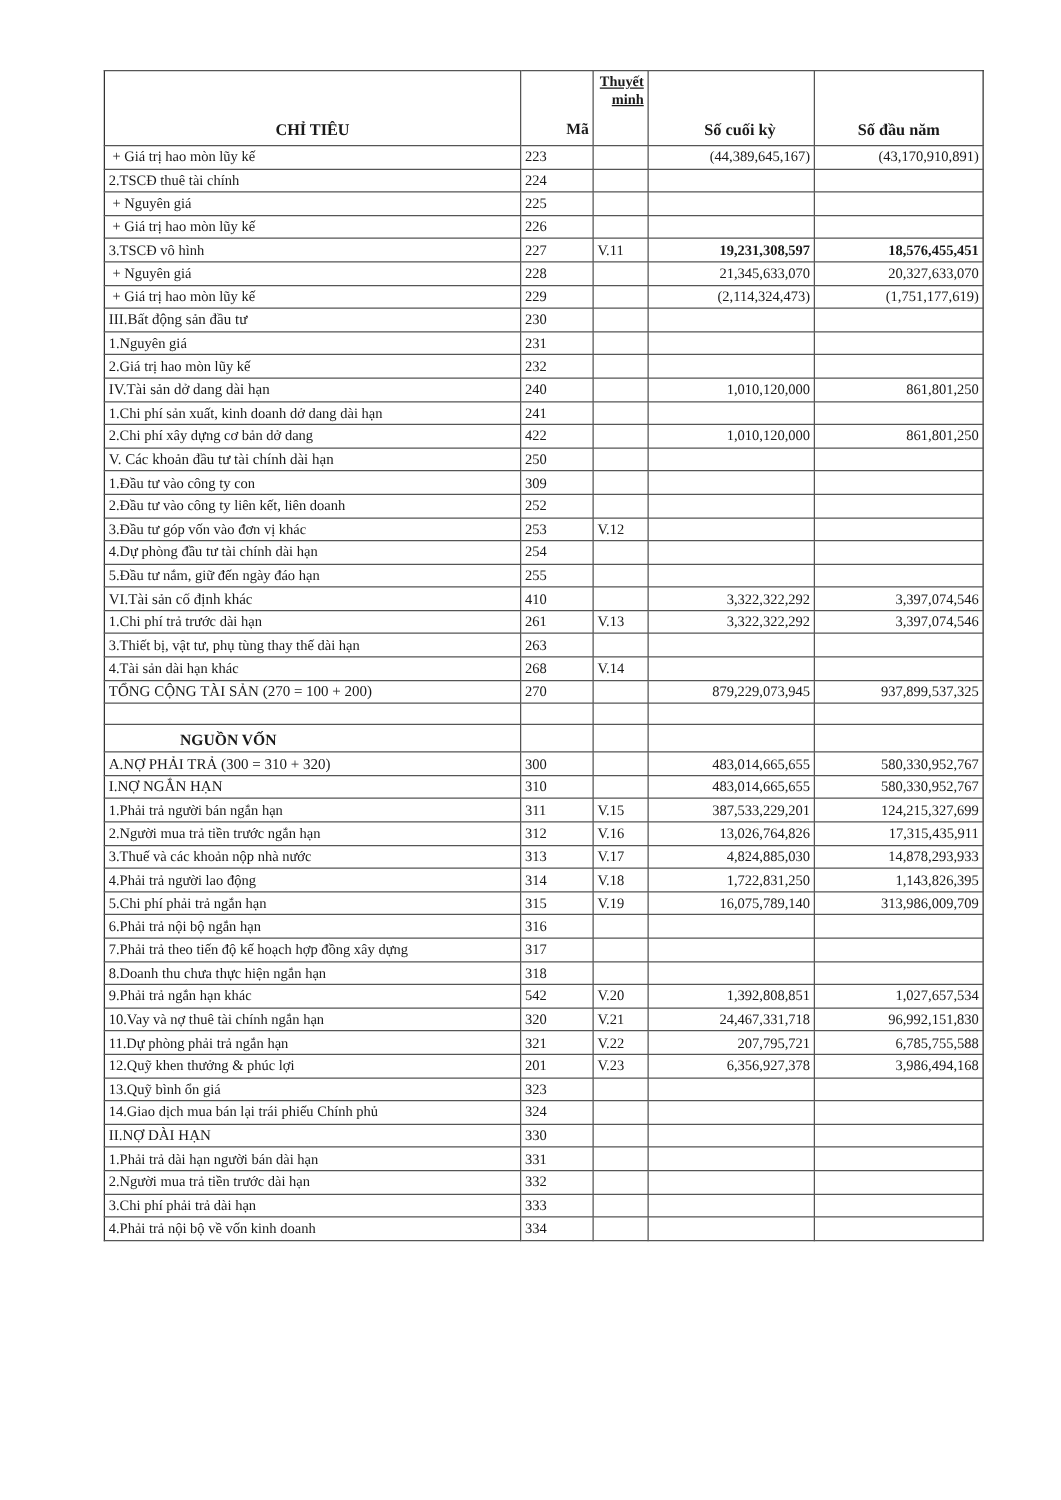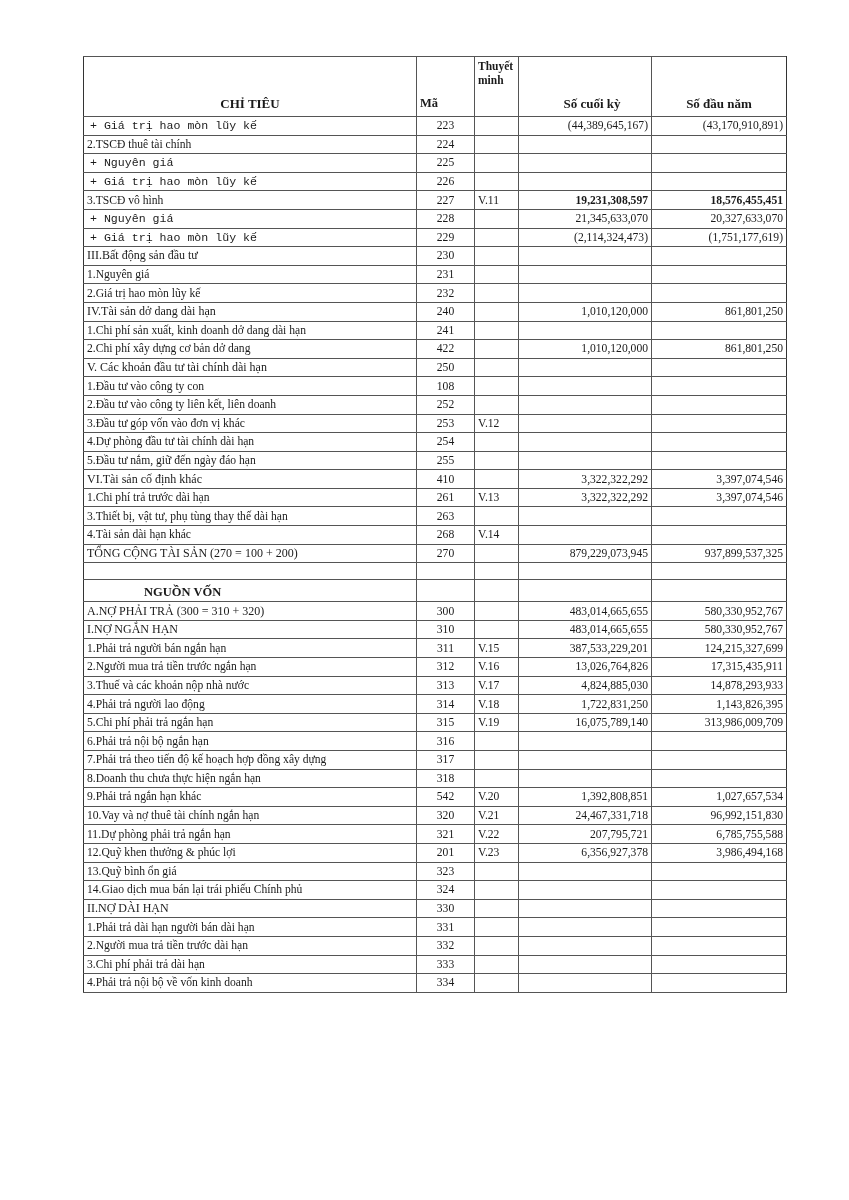--- a/index.html
+++ b/index.html
@@ -11,24 +11,24 @@
   table.bs col.c2 { width:58px; }
   table.bs col.c3 { width:44px; }
   table.bs col.c4 { width:133px; }
   table.bs col.c5 { width:135px; }
   table.bs th, table.bs td { border:1px solid #555; padding:0 3px; height:17.6px;
              line-height:17px; white-space:nowrap; overflow:hidden; }
   table.bs th { font-weight:bold; font-size:13px; vertical-align:bottom; padding-bottom:4px; }
   table.bs th.hdr-small { font-size:11.5px; vertical-align:top; line-height:14px; padding-top:2px; }
   table.bs th.hdr-small span { display:block; }
   table.bs tr.head th { height:53px; }
-  td.code { text-align:center; }
+  td.code { }
   td.num { text-align:right; padding-right:2px; }
   td.note { text-align:left; padding-left:2px; }
-  td.label.indent { padding-left:6px;font-family:Liberation Mono, monospace; }
+  td.label.indent { padding-left:6px; }
   tr.bold td { font-weight:normal; }
   tr.title td.label { font-size:12px; }
   tr.section-head td { height:21px; }
   tr.section-head td.label { text-align:center; font-weight:bold; font-size:12.5px; vertical-align:bottom; padding-left:60px; text-align:left; }
   tr.blank td { height:16px; }
   table.bs td:first-child, table.bs th:first-child { border-left:1.5px solid #333; }
   table.bs td:last-child, table.bs th:last-child { border-right:1.5px solid #333; }
 </style>
 </head>
 <body>
@@ -37,22 +37,22 @@
   <colgroup>
       <col class="c1">
       <col class="c2">
       <col class="c3">
       <col class="c4">
       <col class="c5">
     </colgroup>
   <thead>
     <tr class="head">
       <th style="text-align:center;">CHỈ TIÊU</th>
-      <th style="text-align:left;font-size:12.5px;">Mã</th>
-      <th class="hdr-small" style="text-align:left;">
+      <th style="text-align:right;font-size:12.5px;">Mã</th>
+      <th class="hdr-small" style="text-align:right;text-decoration:underline;">
         <span>Thuyết</span>
         <span>minh</span>
       </th>
       <th style="text-align:center;padding-left:17px;">Số cuối kỳ</th>
       <th style="text-align:center;">Số đầu năm</th>
     </tr>
   </thead>
   <tbody id="bs-body">
       <tr>
         <td class="label indent">+ Giá trị hao mòn lũy kế</td>
@@ -147,21 +147,21 @@
       </tr>
       <tr class="bold title">
         <td class="label">V. Các khoản đầu tư tài chính dài hạn</td>
         <td class="code">250</td>
         <td class="note"></td>
         <td class="num"></td>
         <td class="num"></td>
       </tr>
       <tr>
         <td class="label">1.Đầu tư vào công ty con</td>
-        <td class="code">108</td>
+        <td class="code">309</td>
         <td class="note"></td>
         <td class="num"></td>
         <td class="num"></td>
       </tr>
       <tr>
         <td class="label">2.Đầu tư vào công ty liên kết, liên doanh</td>
         <td class="code">252</td>
         <td class="note"></td>
         <td class="num"></td>
         <td class="num"></td>

